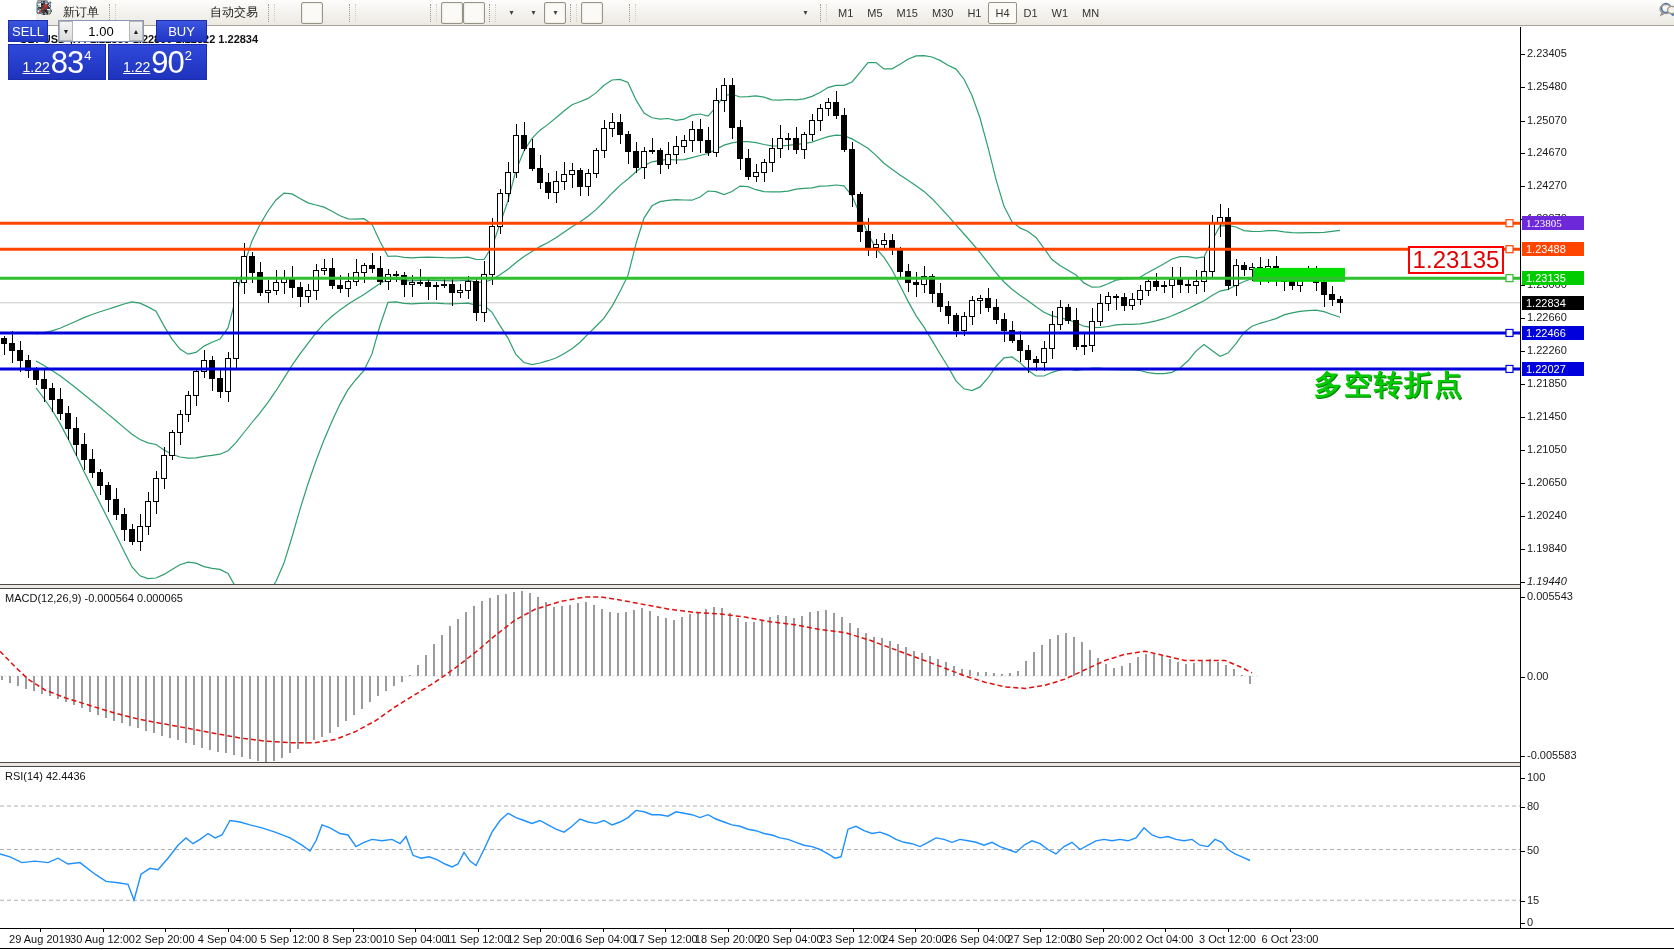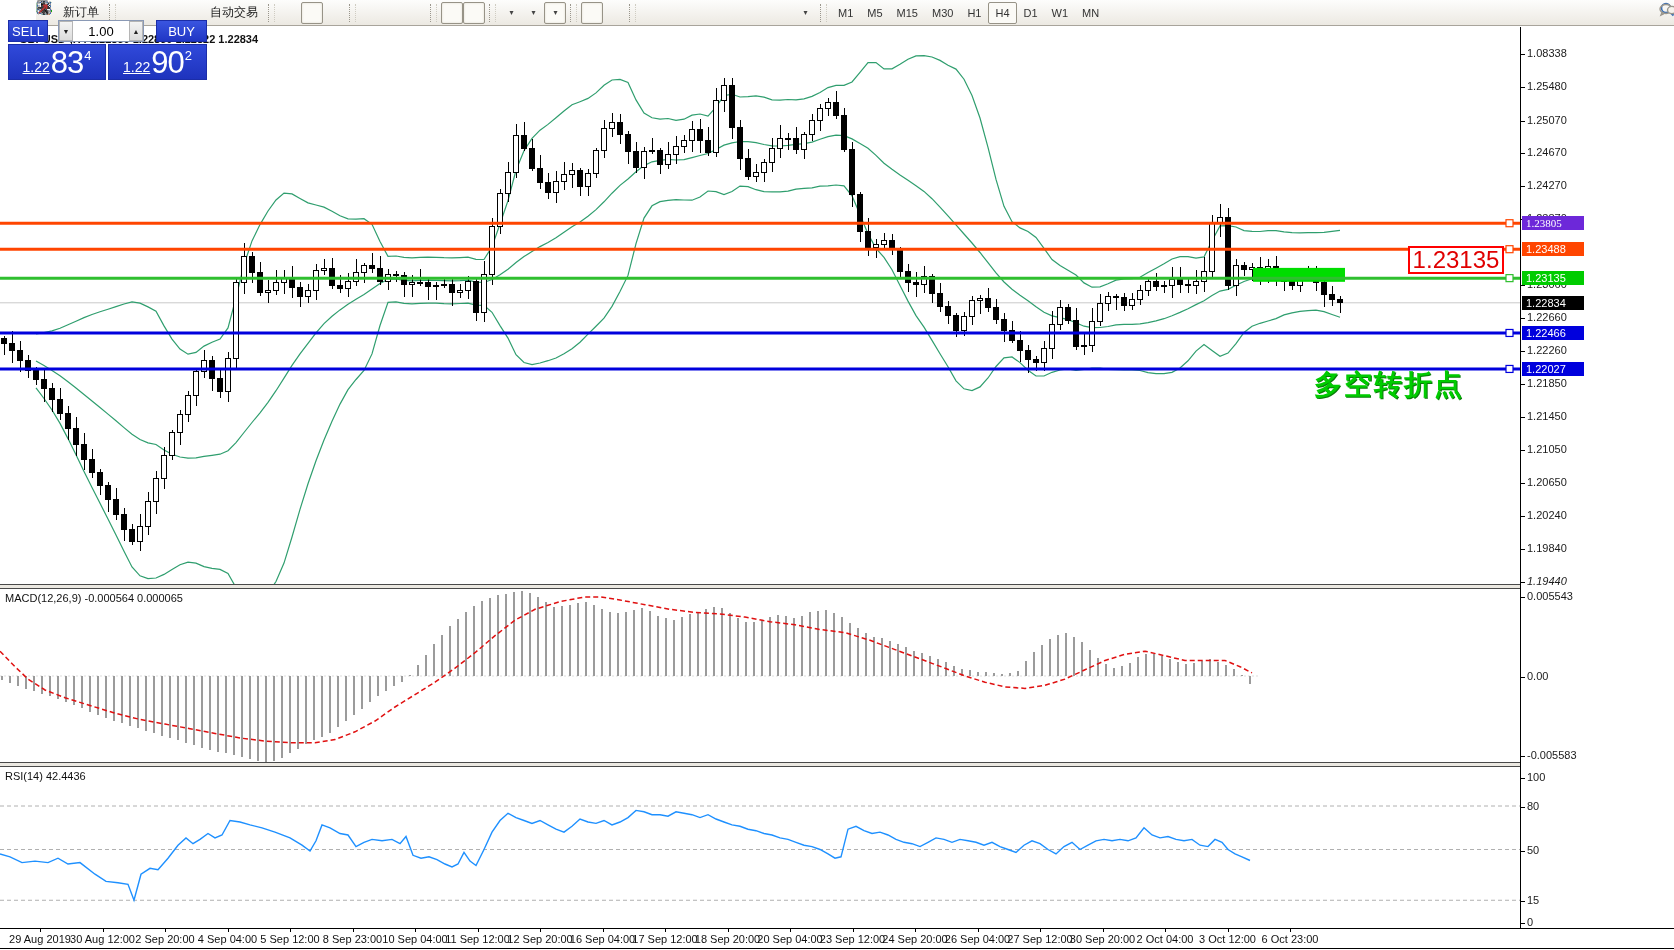--- a/index.html
+++ b/index.html
@@ -870,21 +870,21 @@
   <div class="legend" id="rsi-legend">RSI(14) 42.4436</div>
   <svg id="rsi-svg" width="1520" height="161">
       <line x1="0" y1="39" x2="1520" y2="39" stroke="#b0b0b0" stroke-dasharray="4,3"></line>
       <line x1="0" y1="82.5" x2="1520" y2="82.5" stroke="#b0b0b0" stroke-dasharray="4,3"></line>
       <line x1="0" y1="133.25" x2="1520" y2="133.25" stroke="#b0b0b0" stroke-dasharray="4,3"></line>
       <polyline points="0,86.9 10,89.8 22,95.6 35,94.1 48,95.6 58,91.2 68,97.0 80,95.6 95,107.2 106,114.4 118,115.8 128,117.3 134,133.3 141,107.2 150,101.3 158,102.8 168,91.2 178,78.2 186,70.9 193,76.7 200,72.4 208,66.5 215,70.9 222,68.0 230,53.5 240,55.0 250,57.9 262,60.8 275,65.1 290,70.9 302,78.2 310,84.0 316,73.8 322,57.9 330,60.8 340,66.5 348,68.0 356,79.6 364,75.3 372,72.4 382,73.8 392,72.4 400,76.7 406,69.5 413,88.3 421,91.2 429,89.8 437,92.7 445,97.0 452,99.9 458,97.0 464,85.4 470,94.1 476,98.5 484,82.5 492,65.1 500,53.5 508,46.3 516,50.6 524,53.5 532,56.4 540,53.5 548,57.9 556,62.2 564,65.1 572,59.3 580,52.0 588,55.0 596,56.4 604,53.5 612,57.9 620,55.0 628,50.6 636,43.4 644,44.8 652,47.7 660,47.7 668,49.2 676,44.8 684,46.3 692,47.7 700,50.6 708,47.7 716,52.0 724,55.0 732,57.9 740,59.3 748,62.2 756,63.7 764,66.5 772,68.0 780,70.9 788,72.4 796,75.3 804,78.2 812,79.6 820,82.5 828,86.9 835,91.2 841,89.8 848,62.2 856,59.3 864,63.7 872,66.5 880,65.1 888,68.0 896,72.4 904,75.3 912,76.7 920,79.6 928,75.3 936,70.9 944,72.4 952,75.3 960,72.4 968,73.8 976,75.3 984,78.2 992,75.3 1000,79.6 1008,82.5 1016,85.4 1024,78.2 1032,73.8 1040,76.7 1048,82.5 1056,86.9 1064,79.6 1072,75.3 1080,82.5 1088,78.2 1096,73.8 1104,72.4 1112,73.8 1120,72.4 1128,73.8 1136,70.9 1144,60.8 1152,68.0 1160,70.9 1168,69.5 1176,72.4 1184,73.8 1192,72.4 1200,78.2 1208,79.6 1215,72.4 1222,75.3 1228,82.5 1235,86.9 1242,89.8 1250,93.5" fill="none" stroke="#1e90ff" stroke-width="1.4"></polyline>
     </svg>
 </div>
 
 <div id="axis-col">
-    <div class="axis-tick" style="top: 20.1311px;">1.08338</div>
+    <div class="axis-tick" style="top: 20.1311px;">2.23405</div>
     <div class="axis-tick" style="top: 52.918px;">1.25480</div>
     <div class="axis-tick" style="top: 86.5246px;">1.25070</div>
     <div class="axis-tick" style="top: 119.311px;">1.24670</div>
     <div class="axis-tick" style="top: 152.098px;">1.24270</div>
     <div class="axis-tick" style="top: 184.885px;">1.23870</div>
     <div class="axis-tick" style="top: 251.279px;">1.23060</div>
     <div class="axis-tick" style="top: 284.066px;">1.22660</div>
     <div class="axis-tick" style="top: 316.852px;">1.22260</div>
     <div class="axis-tick" style="top: 350.459px;">1.21850</div>
     <div class="axis-tick" style="top: 383.246px;">1.21450</div>

